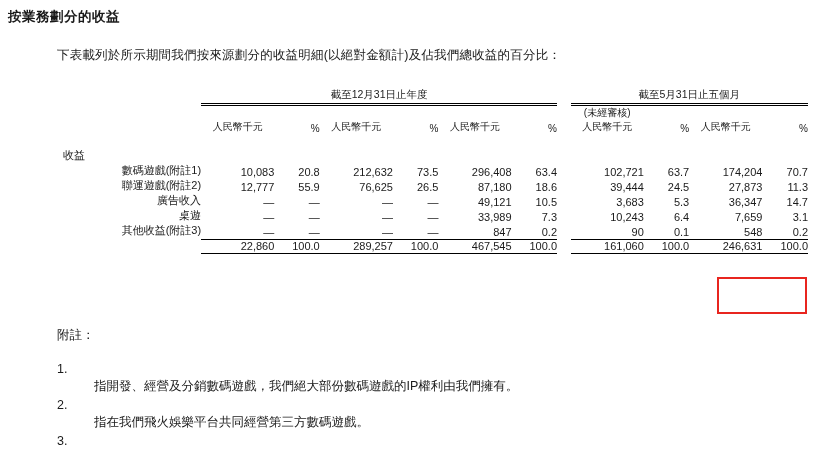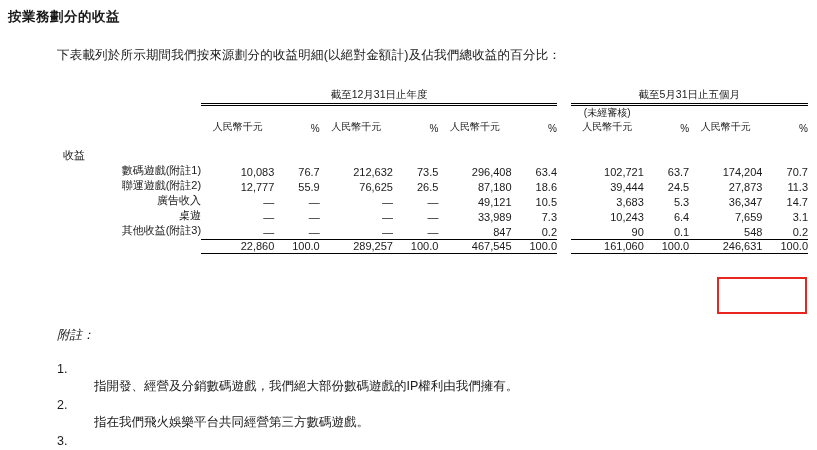--- a/index.html
+++ b/index.html
@@ -145,21 +145,20 @@
     width: 90px;
     height: 37px;
     box-sizing: border-box;
     pointer-events: none;
   }
   .notes-title {
     position: absolute;
     left: 57px;
     top: 327px;
     font-size: 12.5px;
-    font-style: italic;
   }
   .note {
     position: absolute;
     font-size: 12.5px;
     left: 57px;
   }
   .note .n-num {
     position: absolute;
     left: 0;
     top: 0;
@@ -259,21 +258,21 @@
     </tr>
 
     <tr>
       <td class="cat">收益</td>
       <td colspan="11"></td>
     </tr>
 
     <tr>
       <td class="rowlabel">數碼遊戲(附註1)</td>
       <td class="num">10,083</td>
-      <td class="pct">76.7</td>
+      <td class="pct">20.8</td>
       <td class="num">212,632</td>
       <td class="pct">73.5</td>
       <td class="num">296,408</td>
       <td class="pct">63.4</td>
       <td></td>
       <td class="num">102,721</td>
       <td class="pct">63.7</td>
       <td class="num">174,204</td>
       <td class="pct">70.7</td>
     </tr>

